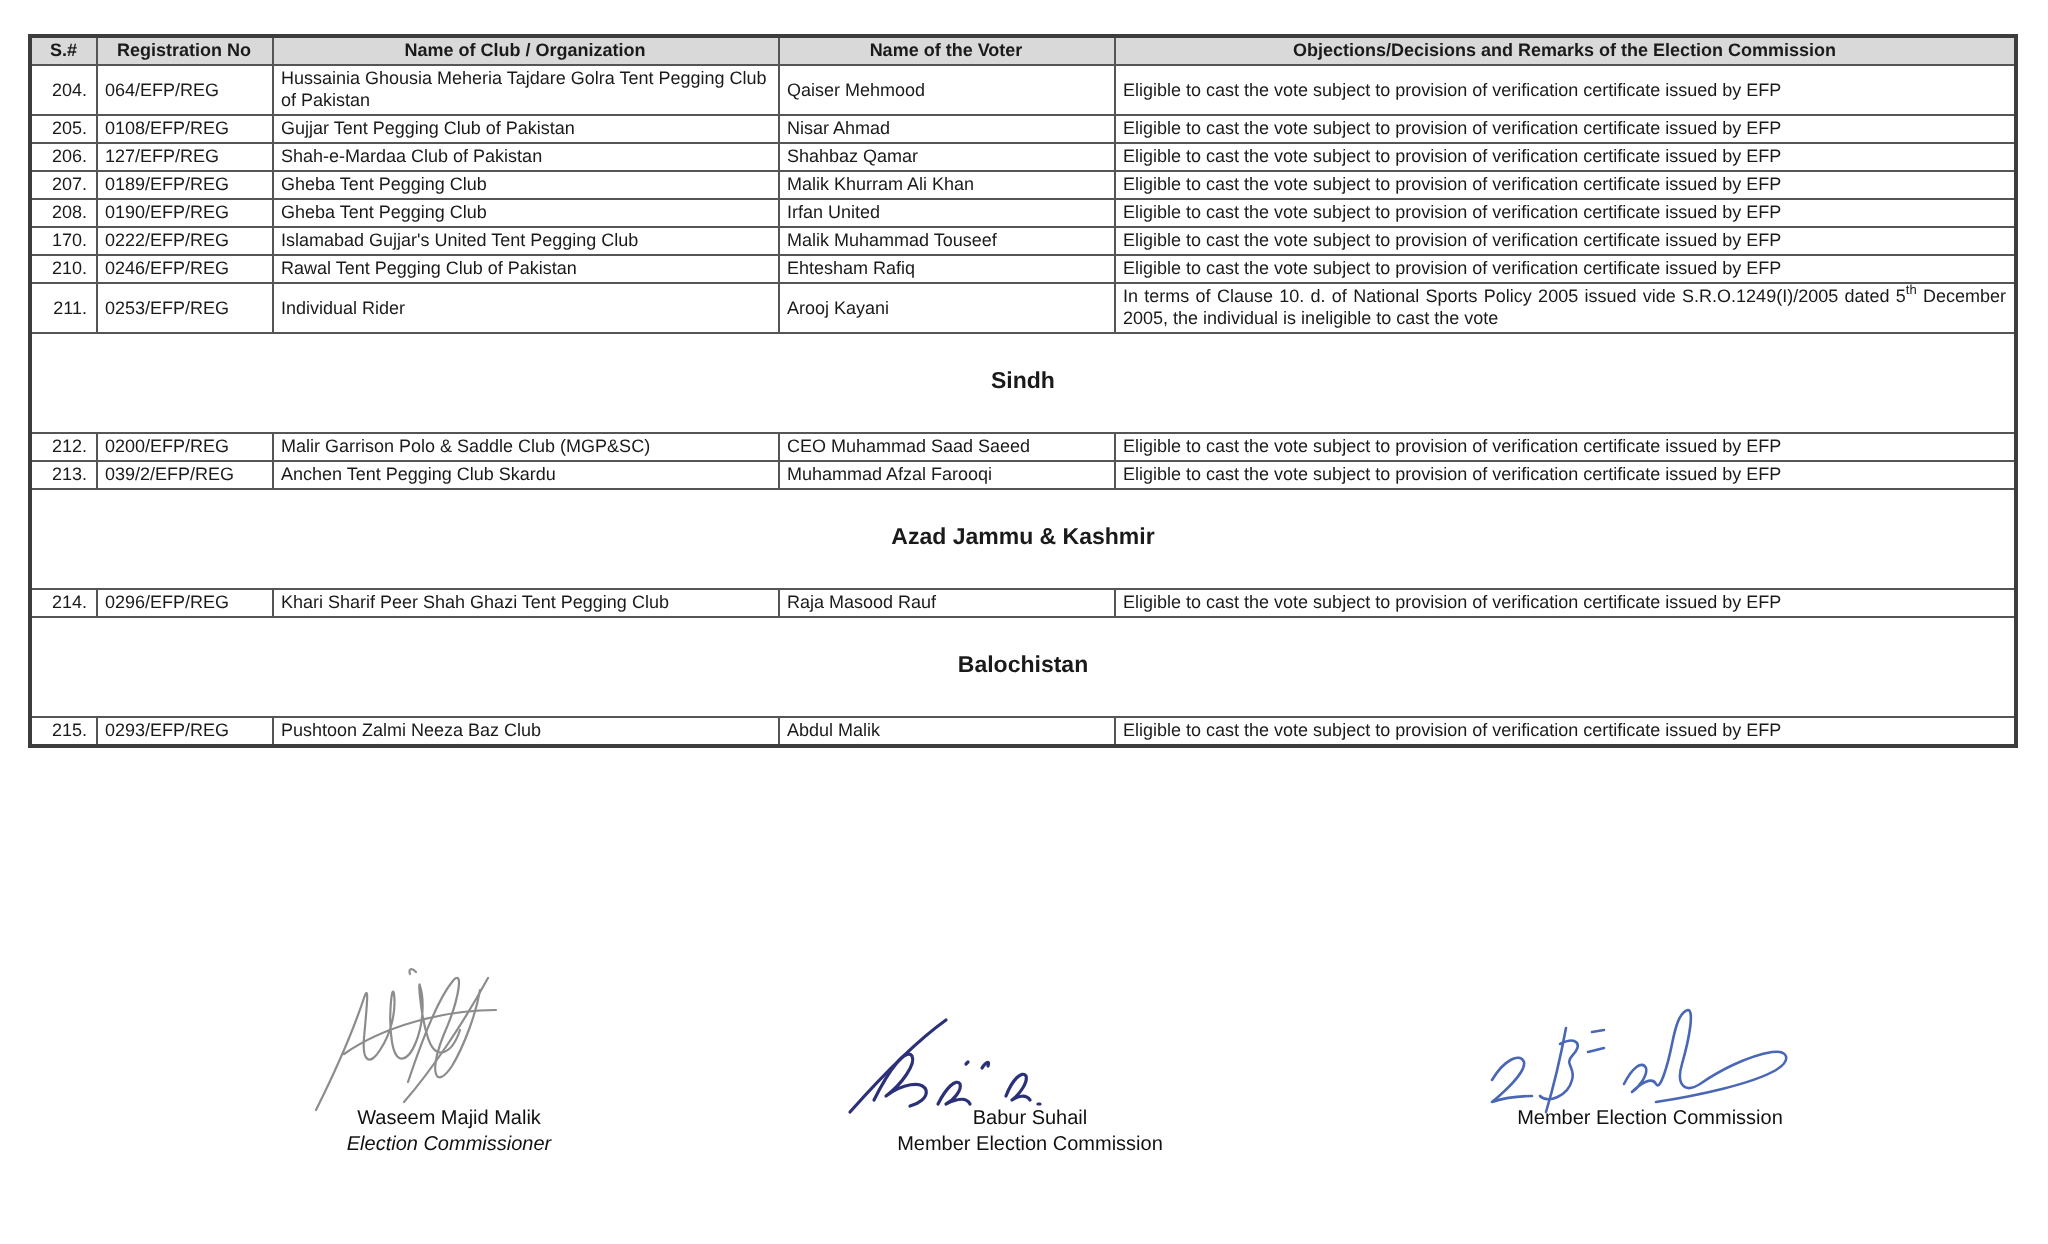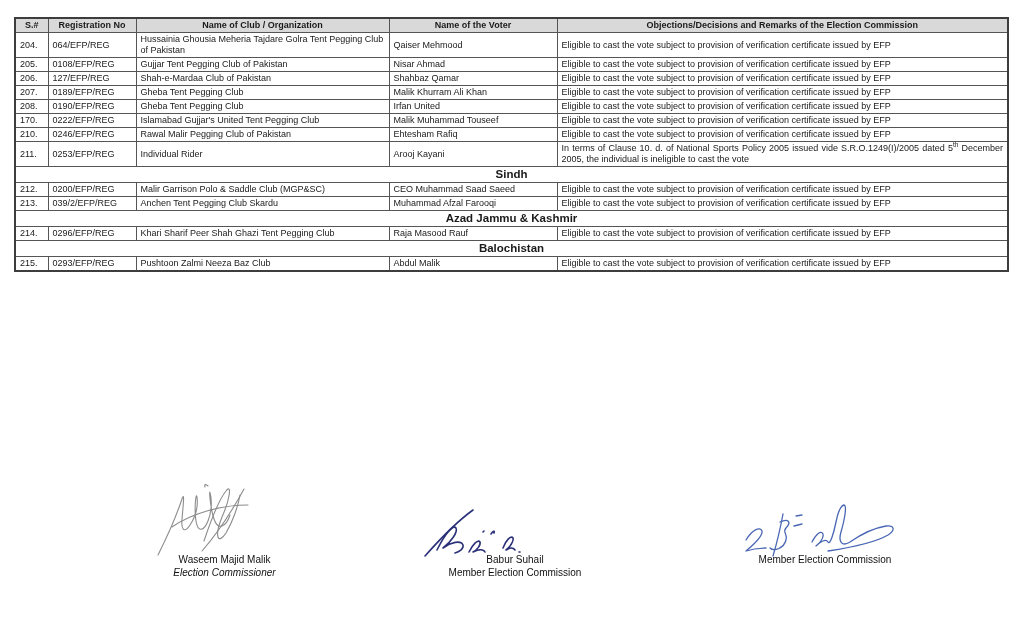--- a/index.html
+++ b/index.html
@@ -26,29 +26,29 @@
     vertical-align:middle;
     overflow:hidden;
   }
   table.voters th {
     background:#d9d9d9;
     font-weight:bold;
     text-align:center;
     padding:1px 2px;
   }
   table.voters td { padding:1px 4px; }
-  td.c-sno { text-align:left; padding:1px 1px; }
+  td.c-sno { text-align:right; padding:1px 1px; }
   td.c-reg { padding:1px 5px; }
   td.c-remark.justify { text-align:justify; }
   tr.section-row td {
     font-size:11.5px;
     font-weight:bold;
     text-align:center;
     line-height:13px;
-    padding:1px 2px;
+    padding:18px 2px;
   }
   sup { font-size:6.5px; line-height:0; }
 
   .sig-block {
     position:absolute;
     top:553px;
     text-align:center;
     font-size:10px;
     line-height:13px;
     color:#111;
@@ -118,21 +118,21 @@
         <tr>
           <td class="c-sno">170.</td>
           <td class="c-reg">0222/EFP/REG</td>
           <td class="c-club">Islamabad Gujjar's United Tent Pegging Club</td>
           <td class="c-voter">Malik Muhammad Touseef</td>
           <td class="c-remark">Eligible to cast the vote subject to provision of verification certificate issued by EFP</td>
         </tr>
         <tr>
           <td class="c-sno">210.</td>
           <td class="c-reg">0246/EFP/REG</td>
-          <td class="c-club">Rawal Malir Pegging Club of Pakistan</td>
+          <td class="c-club">Rawal Tent Pegging Club of Pakistan</td>
           <td class="c-voter">Ehtesham Rafiq</td>
           <td class="c-remark">Eligible to cast the vote subject to provision of verification certificate issued by EFP</td>
         </tr>
         <tr>
           <td class="c-sno">211.</td>
           <td class="c-reg">0253/EFP/REG</td>
           <td class="c-club">Individual Rider</td>
           <td class="c-voter">Arooj Kayani</td>
           <td class="c-remark justify">In terms of Clause 10. d. of National Sports Policy 2005 issued vide S.R.O.1249(I)/2005 dated 5<sup>th</sup> December 2005, the individual is ineligible to cast the vote</td>
         </tr>

